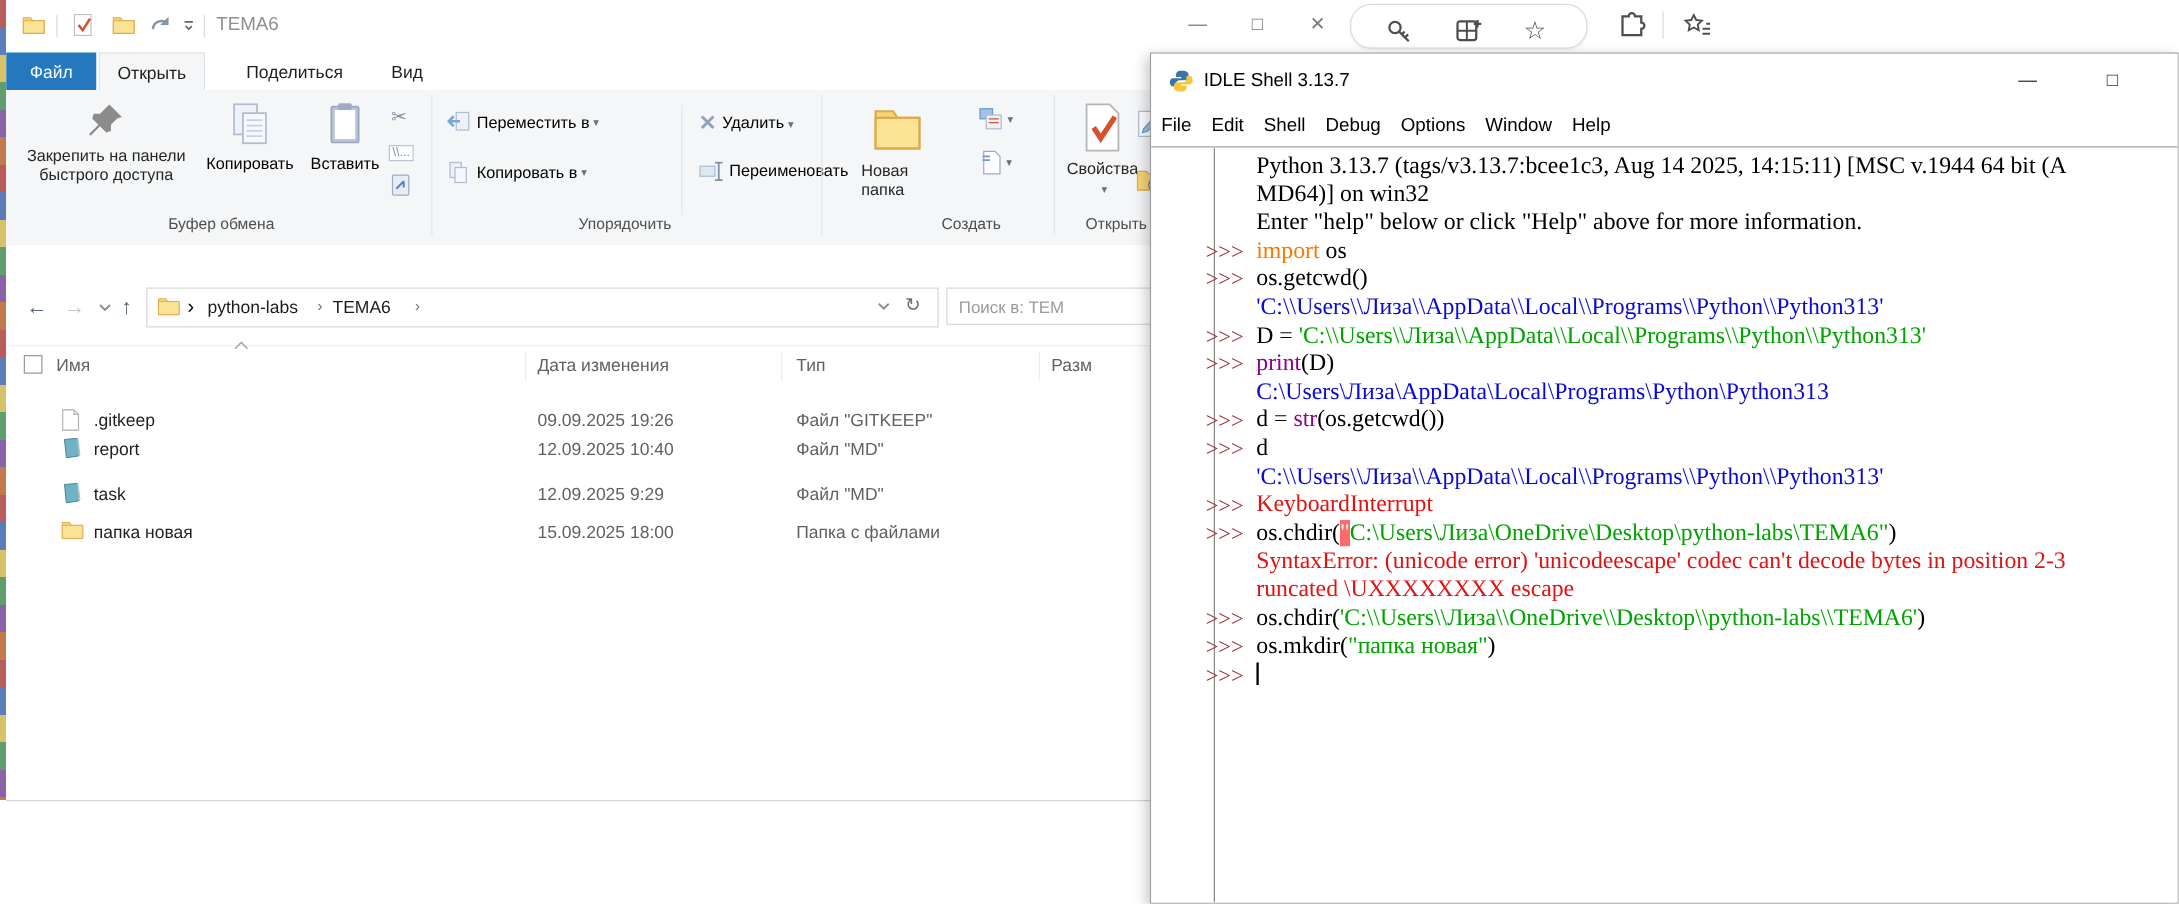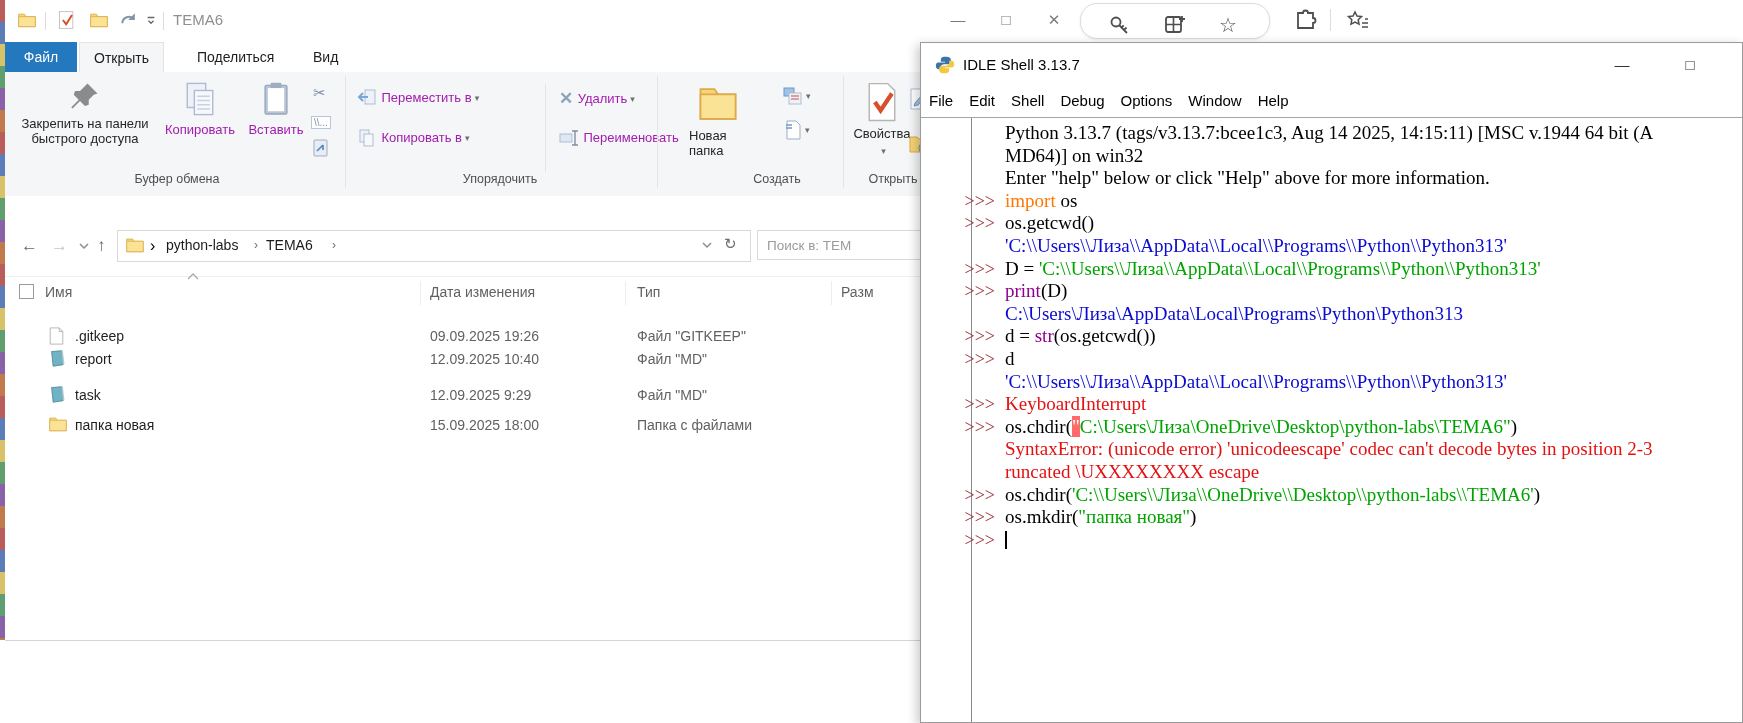--- a/index.html
+++ b/index.html
@@ -20,21 +20,21 @@
   #tabs{left:0;top:42px;width:100%;height:30px;background:#fff;}
   #tab-file{position:absolute;left:0;top:0;width:72px;height:30px;background:#2478be;color:#fff;
     text-align:center;line-height:30px;font-size:14px;}
   .tab{position:absolute;top:0;height:29px;line-height:30px;font-size:14px;color:#1e1e1e;padding:0 14px;}
   .tab.active{background:#f5f6f7;border:1px solid #e2e3e4;border-bottom:none;}
   
   #ribbon{left:0;top:72px;width:100%;height:124px;background:#f5f6f7;border-bottom:1px solid #d9dadb;}
   .grp-label{position:absolute;top:100px;font-size:12.5px;color:#4f4f4f;transform:translateX(-50%);}
   .rib-sep{position:absolute;top:4px;width:1px;height:112px;background:#e3e4e5;}
   .rib-lbl{font-size:13px;color:#262626;}
-  .rib-lbl.dis{color:#a21caf;}
+  .rib-lbl.dis{color:#000000;}
   .smallrow{position:absolute;font-size:12px;color:#7f8fa5;}
   .ddarrow{display:inline-block;font-size:9px;color:#6f6f6f;margin-left:3px;vertical-align:middle;}
   
   #addr{left:0;top:196px;width:100%;height:72px;background:#fff;}
   .nav-glyph{position:absolute;font-size:17px;color:#5a6a78;top:40px;}
   .nav-glyph.dis{color:#c7c7c7;}
   #crumbbox{position:absolute;left:112px;top:34px;width:632px;height:30px;border:1px solid #d9d9d9;background:#fff;}
   .crumb{font-size:14px;color:#1b1b1b;}
   .crumb-sep{font-size:12px;color:#6f6f6f;padding:0 8px;}
   #searchbox{position:absolute;left:752px;top:34px;width:310px;height:30px;border:1px solid #d9d9d9;background:#fff;

